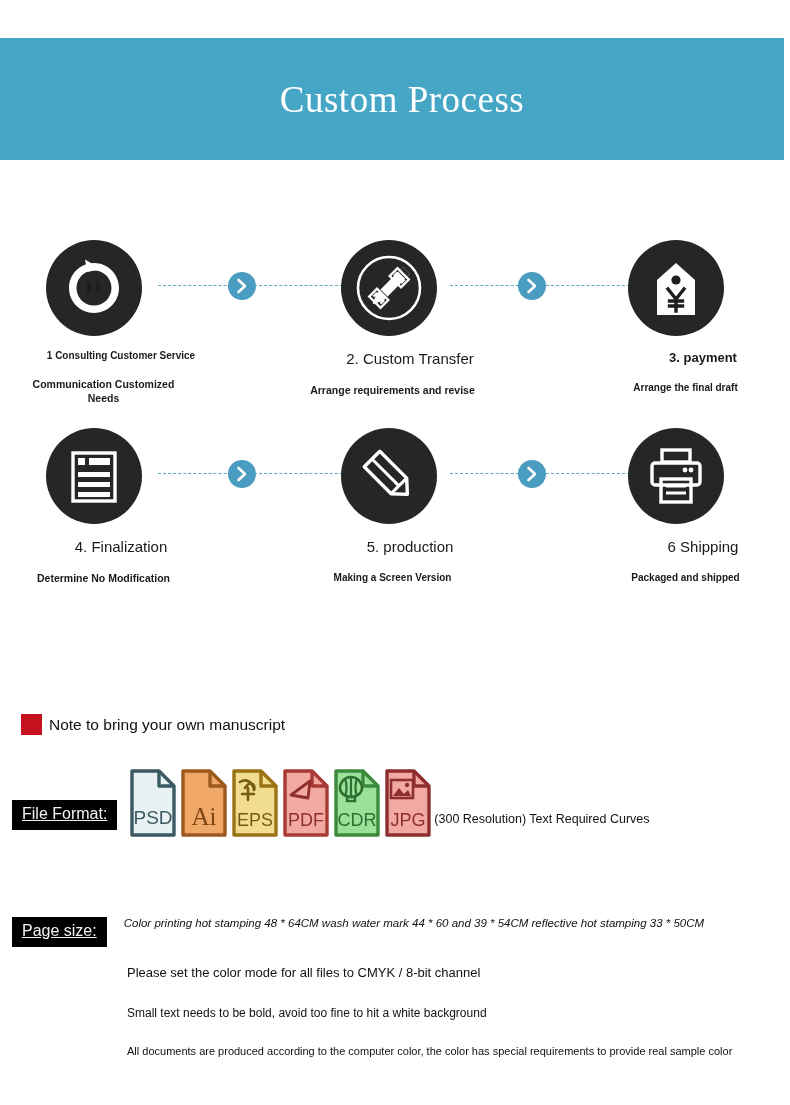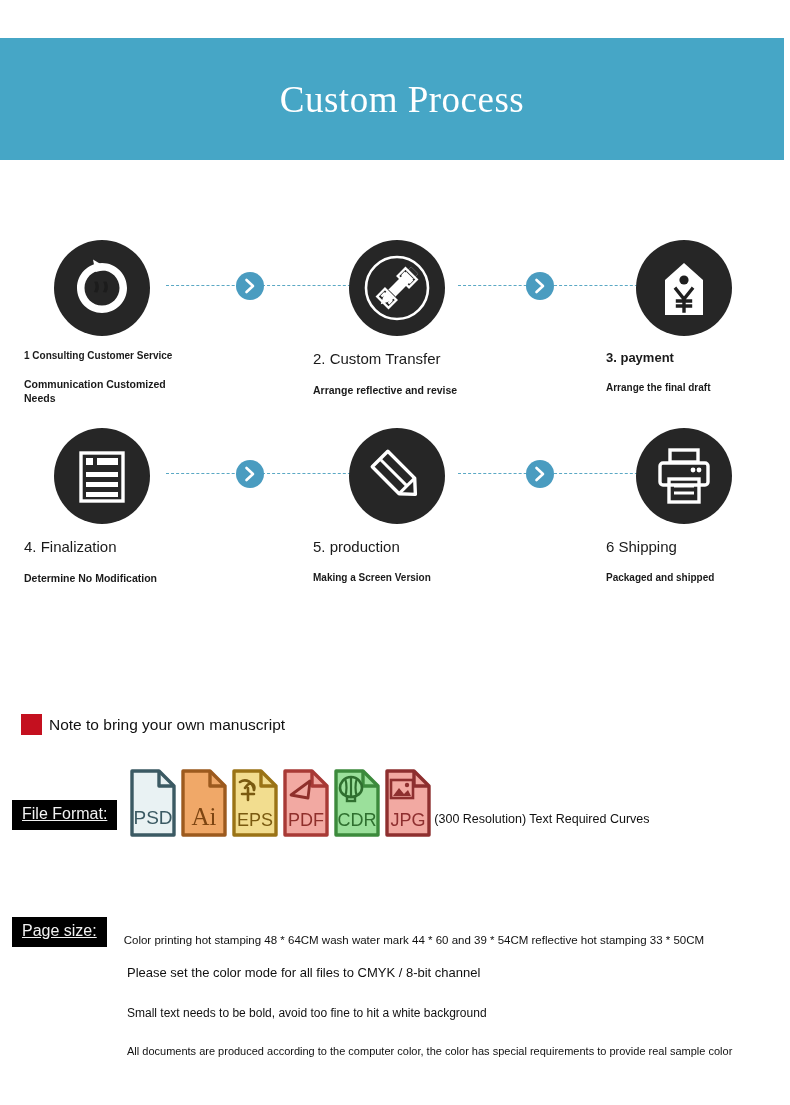--- a/index.html
+++ b/index.html
@@ -34,23 +34,24 @@
     color: #ffffff;
     font-size: 37px;
     font-family: "Liberation Serif", serif;
     font-weight: 400;
     letter-spacing: 0.5px;
   }
 
   
   .process {
     position: absolute;
-    left: 8px;
+    left: 0;
     top: 240px;
     width: 688px;
+    text-align: center;
   }
   .prow {
     position: relative;
     height: 190px;
   }
   .step {
     position: absolute;
     width: 210px;
     top: 0;
   }
@@ -185,22 +186,23 @@
     top: 917px;
     width: 790px;
     display: flex;
     align-items: flex-start;
     padding-left: 12px;
   }
   .pagesize-text {
     font-size: 11.5px;
     color: #111111;
     margin-left: 17px;
-    margin-top: 17px;
+    margin-top: 0;
     white-space: nowrap;
+    font-style: italic;
   }
 
   .bullet-line {
     position: absolute;
     left: 127px;
     color: #111111;
     white-space: nowrap;
   }
   .bl1 { top: 965px; font-size: 13px; }
   .bl2 { top: 1006px; font-size: 12px; }
@@ -256,21 +258,21 @@
               <rect x="34" y="14" width="10" height="7" fill="#2b2b2b"></rect>
               <rect x="34" y="46" width="10" height="2.6" fill="#2b2b2b"></rect>
             </g>
             <g transform="rotate(-45 39 39)">
               <path d="M19 31 L30 31 L30 47 L19 47 Z M22 34 L27 34 M22 39 L27 39 M22 44 L27 44" fill="none" stroke="#ffffff" stroke-width="2.4"></path>
               <path d="M48 31 L59 31 L59 47 L48 47 Z M51 34 L56 34 M51 39 L56 39 M51 44 L56 44" fill="none" stroke="#ffffff" stroke-width="2.4"></path>
             </g>
           </svg>
         </div>
         <div class="step-title">2. Custom Transfer</div>
-        <div class="step-desc">Arrange reflective and revise</div>
+        <div class="step-desc">Arrange requirements and revise</div>
       </div>
 
       <div class="step c3">
         <div class="icon-circle">
           <svg width="70" height="70" viewBox="0 0 70 70">
             <path d="M35 10 L54 27 L54 62 L16 62 L16 27 Z" fill="#ffffff"></path>
             <circle cx="35" cy="27" r="4.6" fill="#1f1f1f"></circle>
             <path d="M27 36 L35 46 L43 36 M35 46 L35 58 M28.5 48 L41.5 48 M28.5 53 L41.5 53" fill="none" stroke="#1f1f1f" stroke-width="3.4" stroke-linecap="square"></path>
           </svg>
         </div>

